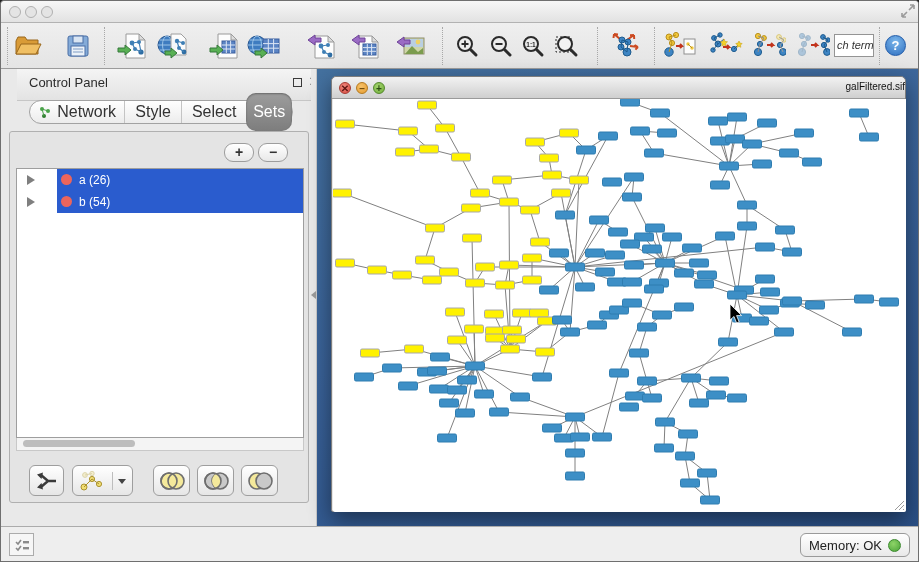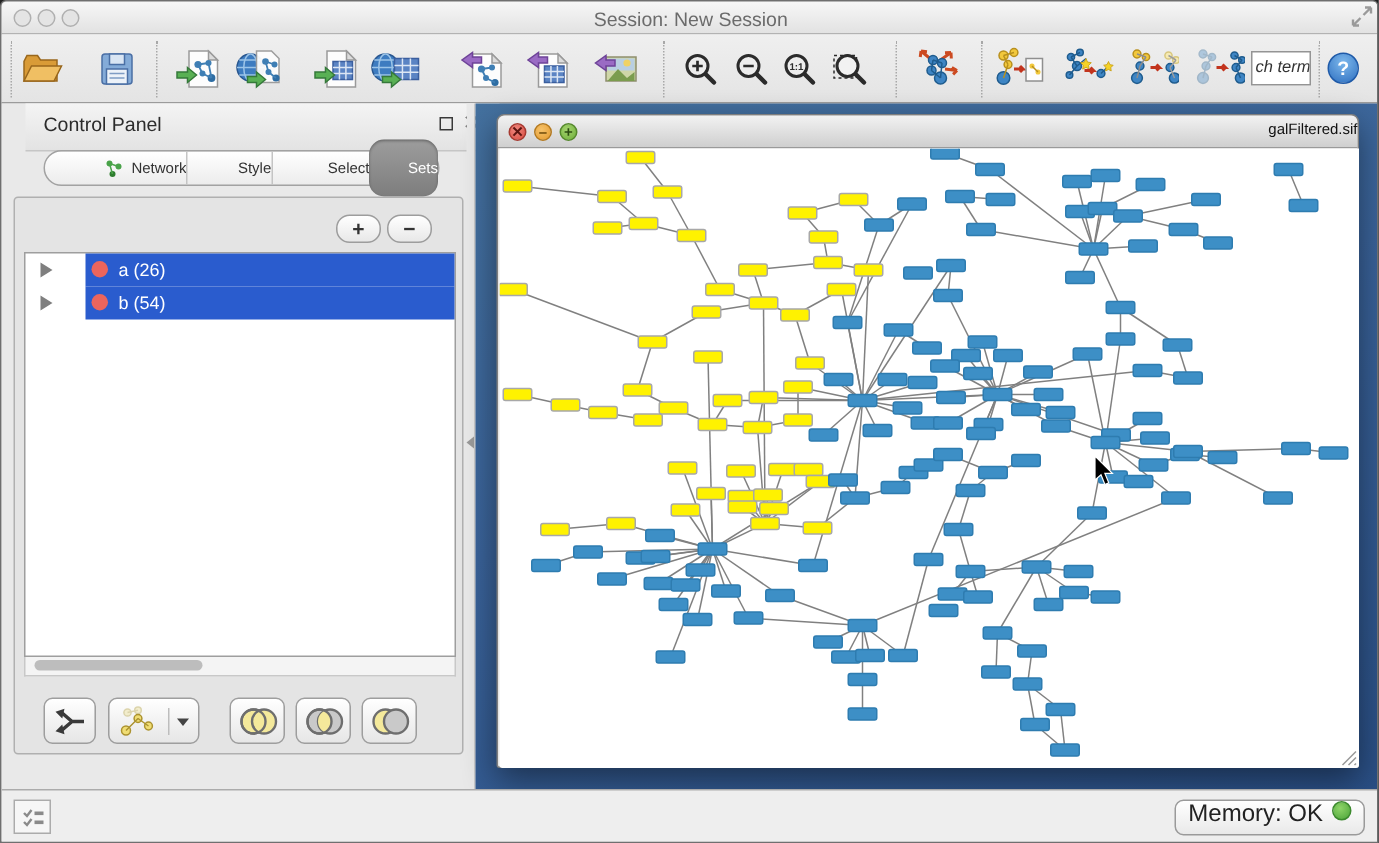--- a/index.html
+++ b/index.html
@@ -25,21 +25,21 @@
     color:#fff;font-weight:bold;font-size:13px;text-align:center;line-height:20px;top:12px;}
   
   .cpanel{position:absolute;left:0;top:68px;width:316px;height:457px;background:#e9e9e9;}
   .cp-header{position:absolute;left:16px;top:0;width:100%;height:32px;
     background:linear-gradient(#f4f4f4,#e3e3e3);border-bottom:1px solid #c6c6c6;padding-left:24px;}
   .cp-title{position:absolute;left:12px;top:6px;font-size:13px;color:#2b2b2b;}
   .cp-float{position:absolute;left:276px;top:9px;width:9px;height:9px;border:1.5px solid #3a3a3a;}
   .cp-close{position:absolute;left:292px;top:5px;font-size:13px;font-weight:bold;color:#1e1e1e;}
   .tabbar{position:absolute;left:28px;top:31px;width:264px;height:24px;display:flex;
     background:linear-gradient(#ffffff,#ececec);border:1px solid #a2a2a2;border-radius:12px;}
-  .tab{height:100%;display:flex;align-items:center;justify-content:flex-end;font-size:10px;color:#333;
+  .tab{height:100%;display:flex;align-items:center;justify-content:center;font-size:16px;color:#333;
     border-left:1px solid #c4c4c4;}
   .tab:first-child{border-left:none;}
   .tab.selected{background:linear-gradient(#9d9d9d,#7d7d7d);color:#fff;border-radius:10px;
     height:38px;align-self:center;border-left:none;box-shadow:inset 0 1px 2px rgba(0,0,0,.35);}
   .setsbox{position:absolute;left:8px;top:62px;width:300px;height:372px;background:#e4e4e4;
     border:1px solid #b0b0b0;border-radius:3px;}
   .pmbtn{position:absolute;top:11px;width:30px;height:19px;border:1px solid #9d9d9d;border-radius:9px;
     background:linear-gradient(#ffffff,#e8e8e8);font-size:14px;font-weight:bold;color:#333;
     text-align:center;line-height:17px;}
   .setlist{position:absolute;left:6px;top:36px;width:288px;height:270px;background:#fff;border:1px solid #9e9e9e;text-decoration:underline;}
@@ -72,33 +72,32 @@
   .nw-max{left:41px;background:radial-gradient(circle at 40% 35%,#a4d36e,#6faf3a);border:1px solid #55882c;color:#2c4d12;}
   .canvas{position:absolute;left:1px;top:22px;width:573px;height:413px;background:#fff;overflow:hidden;
     border-radius:0 0 2px 2px;}
   .cursor{position:absolute;left:396px;top:204px;}
   .grip{position:absolute;right:1px;bottom:1px;}
   
   .statusbar{position:absolute;left:0;top:525px;width:919px;height:37px;background:#eeeeee;border-top:1px solid #ababab;}
   .taskbtn{position:absolute;left:8px;top:6px;width:25px;height:23px;background:#f6f6f6;border:1px solid #ababab;
     display:flex;align-items:center;justify-content:center;}
   .membtn{position:absolute;right:10px;top:6px;height:24px;padding:0 8px;border:1px solid #9a9a9a;border-radius:6px;
-    background:linear-gradient(#ffffff,#e9e9e9);font-size:16px;color:#222;display:flex;align-items:flex-start;gap:6px;margin-left:16px;}
+    background:linear-gradient(#ffffff,#e9e9e9);font-size:13px;color:#222;display:flex;align-items:center;gap:6px;margin-left:16px;}
   .memdot{width:13px;height:13px;border-radius:50%;background:radial-gradient(circle at 40% 35%,#8ed468,#4aa338);border:1px solid #3c8a2e;}
 </style>
 </head>
 <body>
 
 <div id="app">
 
   <div class="titlebar">
     <div class="tl-dot" style="left:8px"></div>
     <div class="tl-dot" style="left:24px"></div>
     <div class="tl-dot" style="left:40px"></div>
-    <div class="win-title">Session: New Session</div>
     <svg class="expand-ic" width="16" height="16">
       <path d="M9 7 L14 2 M14 2 h-4 M14 2 v4 M7 9 L2 14 M2 14 h4 M2 14 v-4" stroke="#9a9a9a" stroke-width="1.6" fill="none"></path>
     </svg>
   </div>
 
   <div class="toolbar">
     <div class="tsep" style="left:6px"></div>
     <div class="tbtn" style="left:10px">
       <svg width="28" height="24">
         <path d="M2 7 L2 20 L24 20 L24 6 L13 6 L11 3 L4 3 Z" fill="#d99b37" stroke="#99671c"></path>

